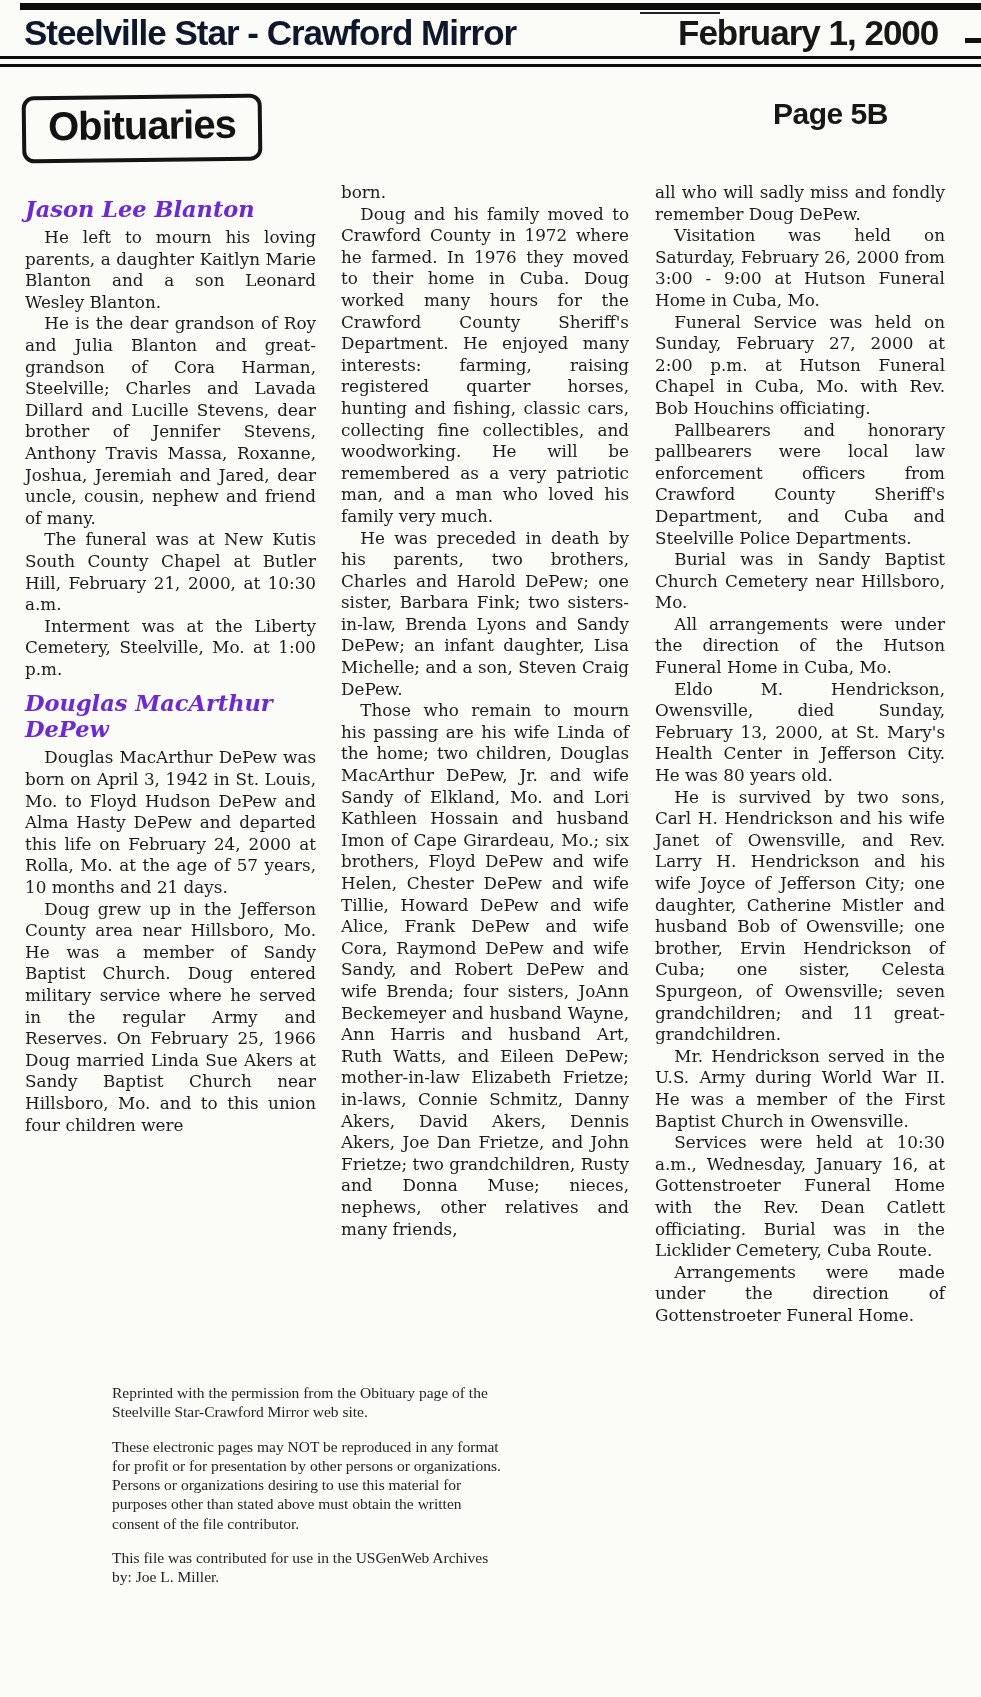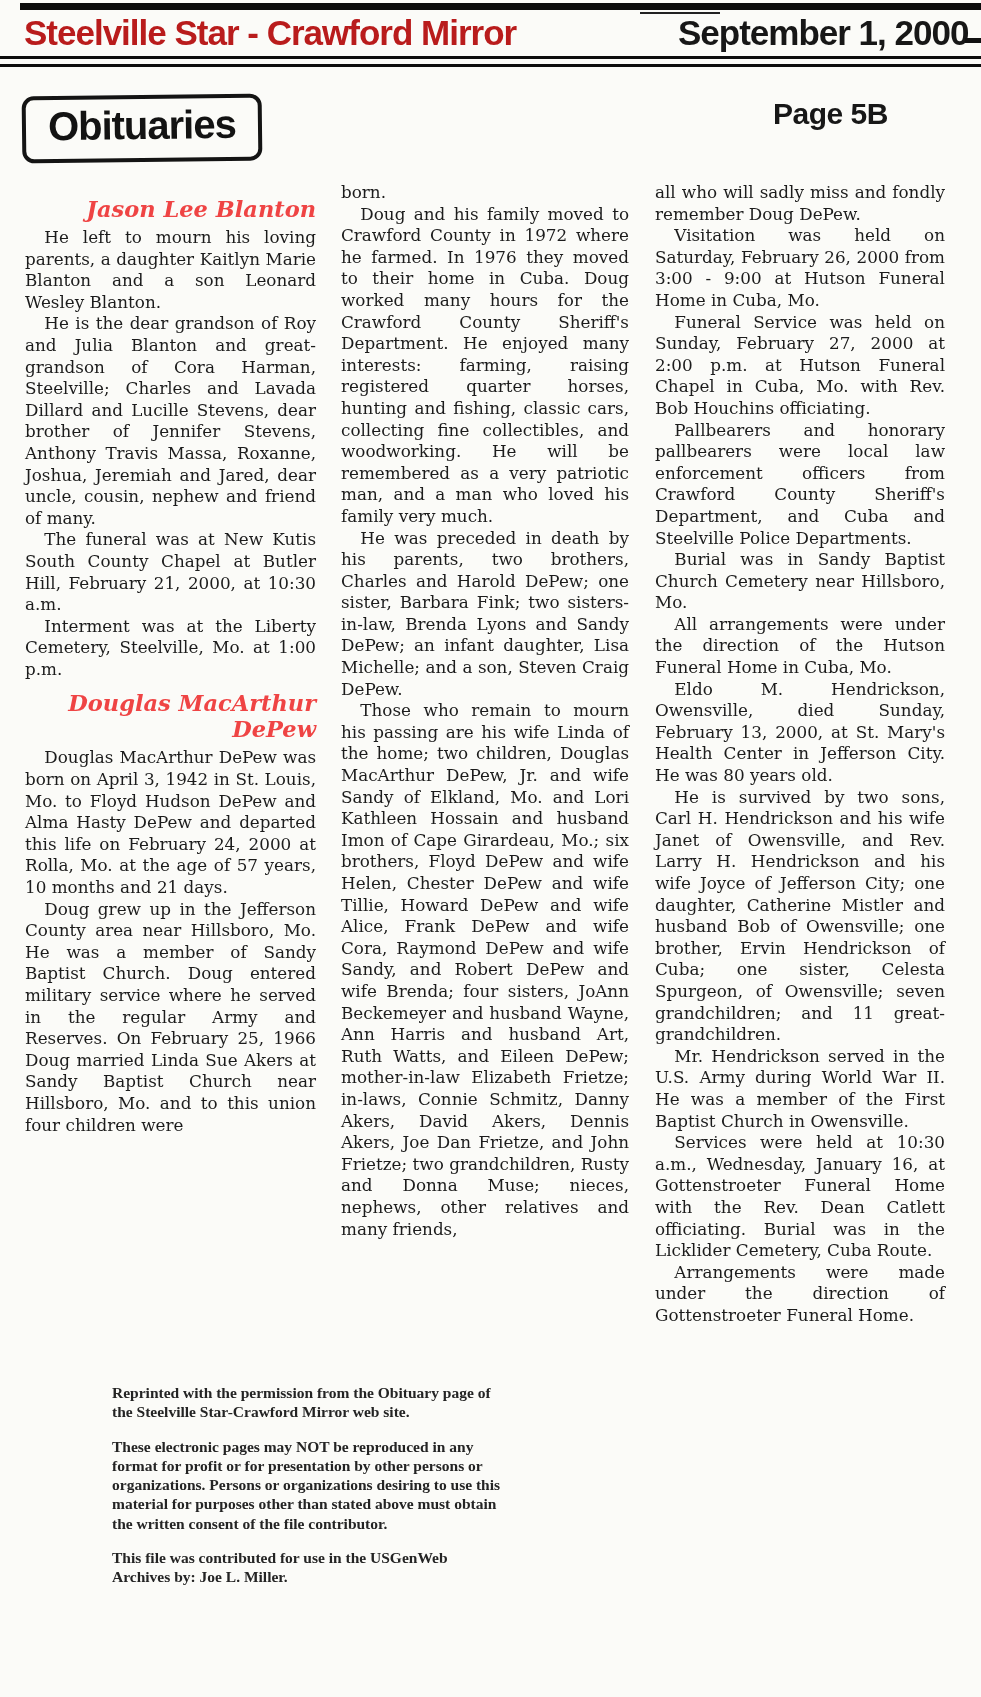--- a/index.html
+++ b/index.html
@@ -7,21 +7,21 @@
   body {
     width:981px; height:1697px; position:relative; overflow:hidden;
     font-family:"DejaVu Serif", serif; color:#1d1d1d;
   }
   .top-strip { position:absolute; top:3px; left:20px; right:0; height:7px; background:#0c0c0c; }
   .top-strip2 { position:absolute; top:12px; left:640px; width:80px; height:2px; background:#222; }
 
   .masthead-title {
     position:absolute; top:13px; left:24px;
     font-family:"Liberation Sans", sans-serif; font-weight:bold;
-    font-size:35px; letter-spacing:-1px; color:#b91c1c;
+    font-size:35px; letter-spacing:-1px; color:#0f172a;
   }
   .masthead-date {
     position:absolute; top:13px; left:678px;
     font-family:"Liberation Sans", sans-serif; font-weight:bold;
     font-size:35px; letter-spacing:-1px; color:#171717;
   }
   .edge-dash { position:absolute; top:38px; right:0; width:16px; height:5px; background:#111; }
 
   .rule-double { position:absolute; top:56px; left:0; width:981px; }
   .rule-a { height:3px; background:#0d0d0d; margin-bottom:5px; }
@@ -45,42 +45,42 @@
     position:absolute; top:182px;
     text-align:justify; text-justify:inter-word;
     font-size:16.8px; line-height:21.6px; color:#1c1c1c;
   }
   .col1 { left:25px;  width:291px; }
   .col2 { left:341px; width:288px; }
   .col3 { left:655px; width:290px; }
   .col p { text-indent:1.15em; margin:0; }
   .col p.noindent { text-indent:0; }
   .obit-heading {
-    font-weight:bold; font-style:italic; text-align:right;
+    font-weight:bold; font-style:italic; text-align:left;
     font-size:22.5px; line-height:26px; margin:10px 0 5px 0; text-indent:0;
-    color:#ef4444;
+    color:#6d28d9;
   }
   .obit-heading.first { margin-top:14px; }
 
   .footer {
     position:absolute; left:112px; top:1383px; width:396px;
     font-family:"Liberation Serif", serif;
-    font-size:15.5px; line-height:19.3px; color:#242424; text-align:left;font-weight:bold;
+    font-size:15.5px; line-height:19.3px; color:#242424; text-align:left;
   }
   .footer p { margin:0; }
   .footer p.gap { margin-bottom:15px; }
 </style>
 </head>
 <body>
 
 <div class="top-strip"></div>
 <div class="top-strip2"></div>
 
 <div class="masthead-title">Steelville Star - Crawford Mirror</div>
-<div class="masthead-date">September 1, 2000</div>
+<div class="masthead-date">February 1, 2000</div>
 <div class="edge-dash"></div>
 
 <div class="rule-double">
   <div class="rule-a"></div>
   <div class="rule-b"></div>
 </div>
 
 <div class="section-badge">Obituaries</div>
 <div class="page-label">Page 5B</div>
 

